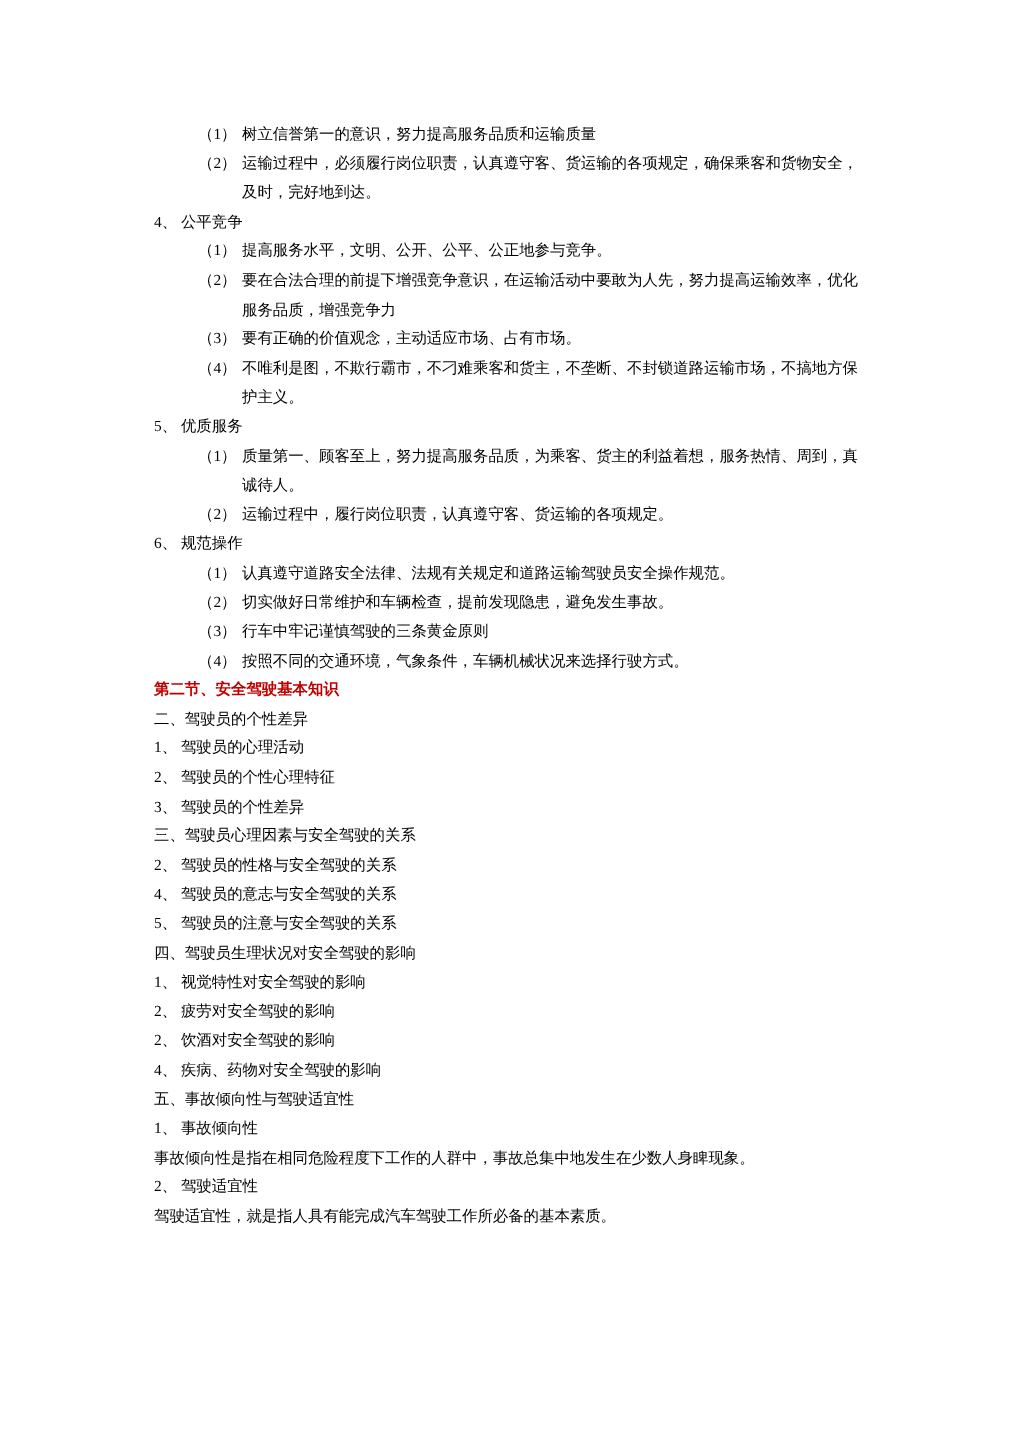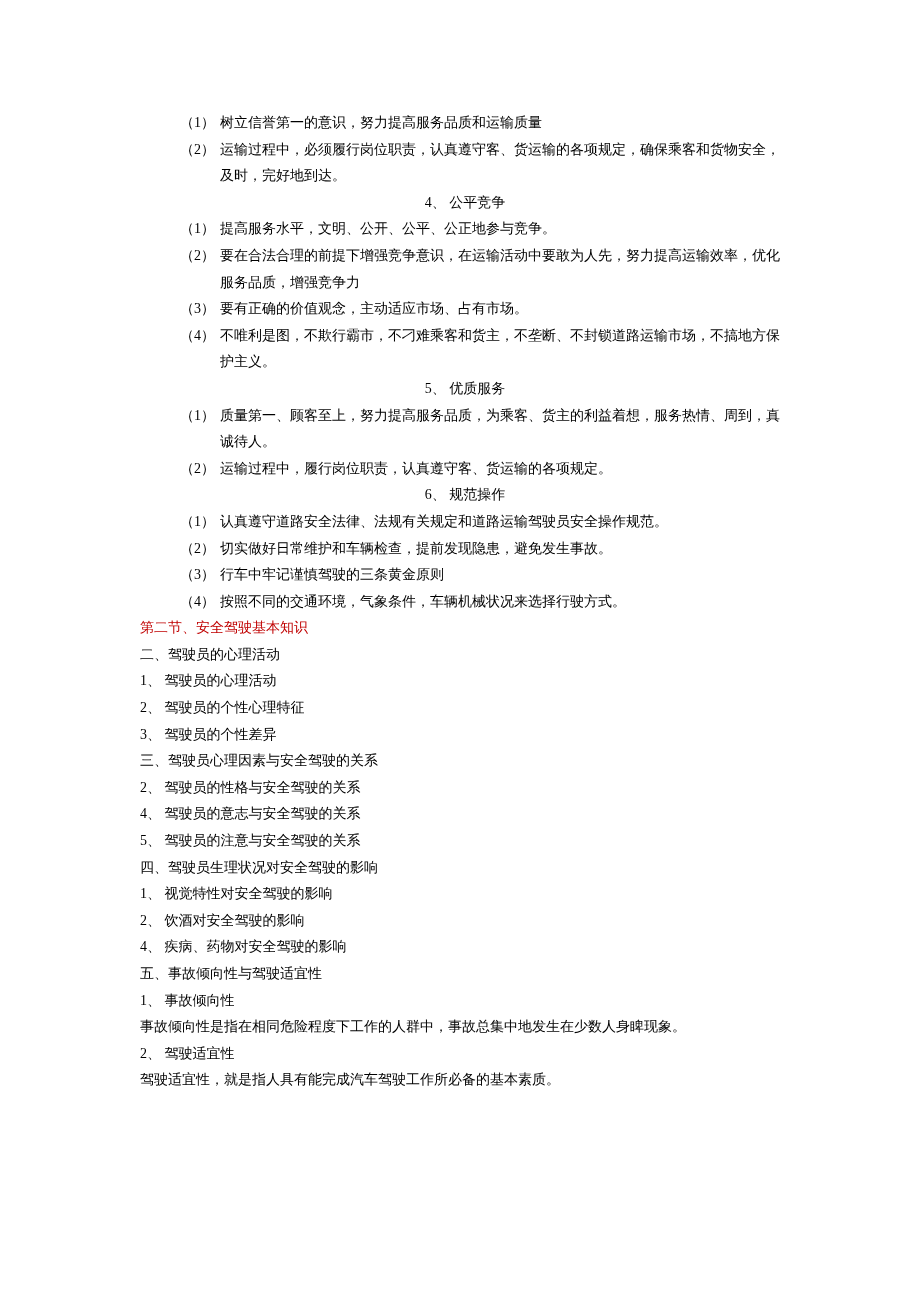--- a/index.html
+++ b/index.html
@@ -17,25 +17,24 @@
       padding-left: 80px;
       text-indent: -40px;
     }
     .sub-num {
       display: inline-block;
       width: 40px;
       text-indent: 0;
     }
     .num-item {
       padding-left: 0;
-      text-align: center;
     }
     .heading-red {
       color: #c00000;
-      font-weight: normal;
+      font-weight: bold;
     }
     .para {
       padding-left: 0;
     }
   </style>
 </head>
 <body>
 
 <div id="content">
     <div class="sub-item"><span class="sub-num">（1）</span><span>树立信誉第一的意识，努力提高服务品质和运输质量</span></div>
@@ -47,30 +46,31 @@
     <div class="sub-item"><span class="sub-num">（4）</span><span>不唯利是图，不欺行霸市，不刁难乘客和货主，不垄断、不封锁道路运输市场，不搞地方保护主义。</span></div>
     <div class="num-item">5、 优质服务</div>
     <div class="sub-item"><span class="sub-num">（1）</span><span>质量第一、顾客至上，努力提高服务品质，为乘客、货主的利益着想，服务热情、周到，真诚待人。</span></div>
     <div class="sub-item"><span class="sub-num">（2）</span><span>运输过程中，履行岗位职责，认真遵守客、货运输的各项规定。</span></div>
     <div class="num-item">6、 规范操作</div>
     <div class="sub-item"><span class="sub-num">（1）</span><span>认真遵守道路安全法律、法规有关规定和道路运输驾驶员安全操作规范。</span></div>
     <div class="sub-item"><span class="sub-num">（2）</span><span>切实做好日常维护和车辆检查，提前发现隐患，避免发生事故。</span></div>
     <div class="sub-item"><span class="sub-num">（3）</span><span>行车中牢记谨慎驾驶的三条黄金原则</span></div>
     <div class="sub-item"><span class="sub-num">（4）</span><span>按照不同的交通环境，气象条件，车辆机械状况来选择行驶方式。</span></div>
     <div class="heading-red">第二节、安全驾驶基本知识</div>
-    <div class="para">二、驾驶员的心理活动</div>
+    <div class="para">二、驾驶员的个性差异</div>
     <div class="para">1、 驾驶员的心理活动</div>
     <div class="para">2、 驾驶员的个性心理特征</div>
     <div class="para">3、 驾驶员的个性差异</div>
     <div class="para">三、驾驶员心理因素与安全驾驶的关系</div>
     <div class="para">2、 驾驶员的性格与安全驾驶的关系</div>
     <div class="para">4、 驾驶员的意志与安全驾驶的关系</div>
     <div class="para">5、 驾驶员的注意与安全驾驶的关系</div>
     <div class="para">四、驾驶员生理状况对安全驾驶的影响</div>
     <div class="para">1、 视觉特性对安全驾驶的影响</div>
+    <div class="para">2、 疲劳对安全驾驶的影响</div>
     <div class="para">2、 饮酒对安全驾驶的影响</div>
     <div class="para">4、 疾病、药物对安全驾驶的影响</div>
     <div class="para">五、事故倾向性与驾驶适宜性</div>
     <div class="para">1、 事故倾向性</div>
     <div class="para">事故倾向性是指在相同危险程度下工作的人群中，事故总集中地发生在少数人身睥现象。</div>
     <div class="para">2、 驾驶适宜性</div>
     <div class="para">驾驶适宜性，就是指人具有能完成汽车驾驶工作所必备的基本素质。</div>
   </div>
 
 </body></html>

